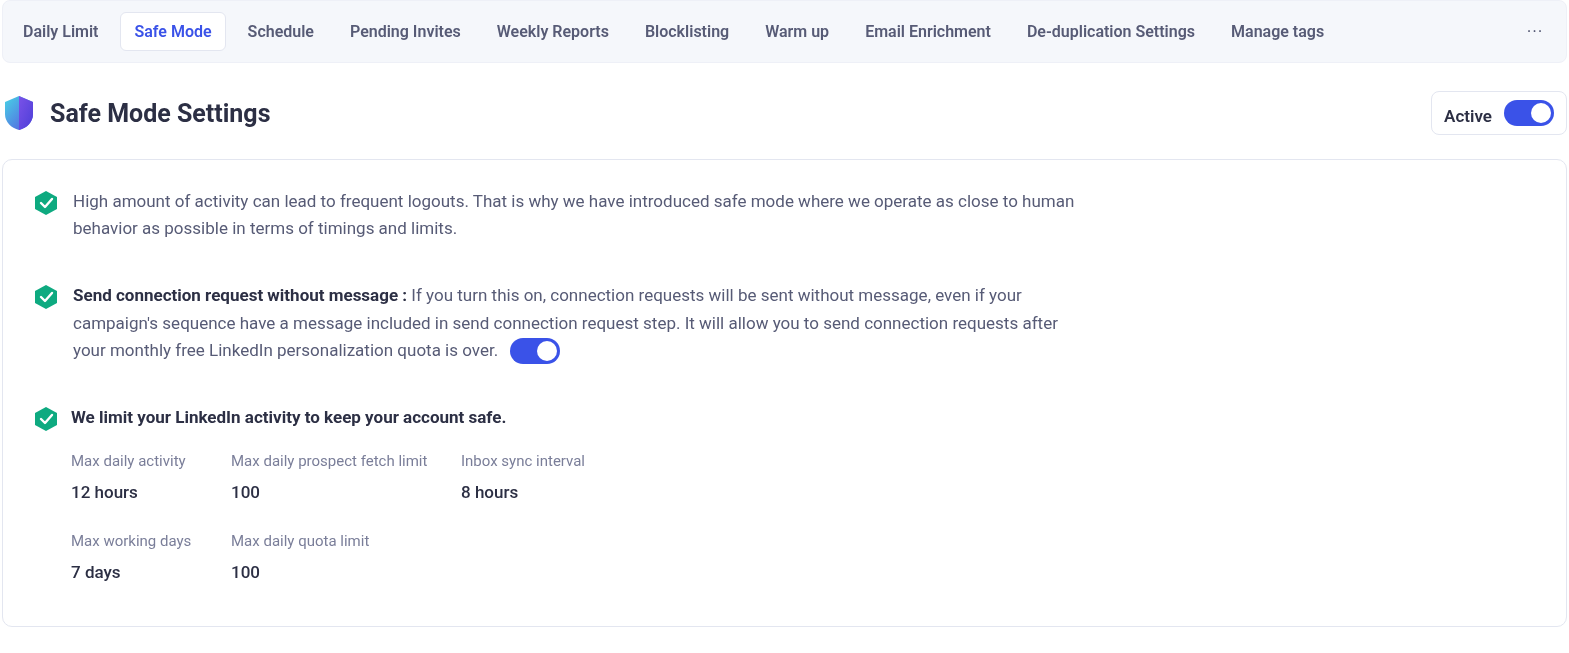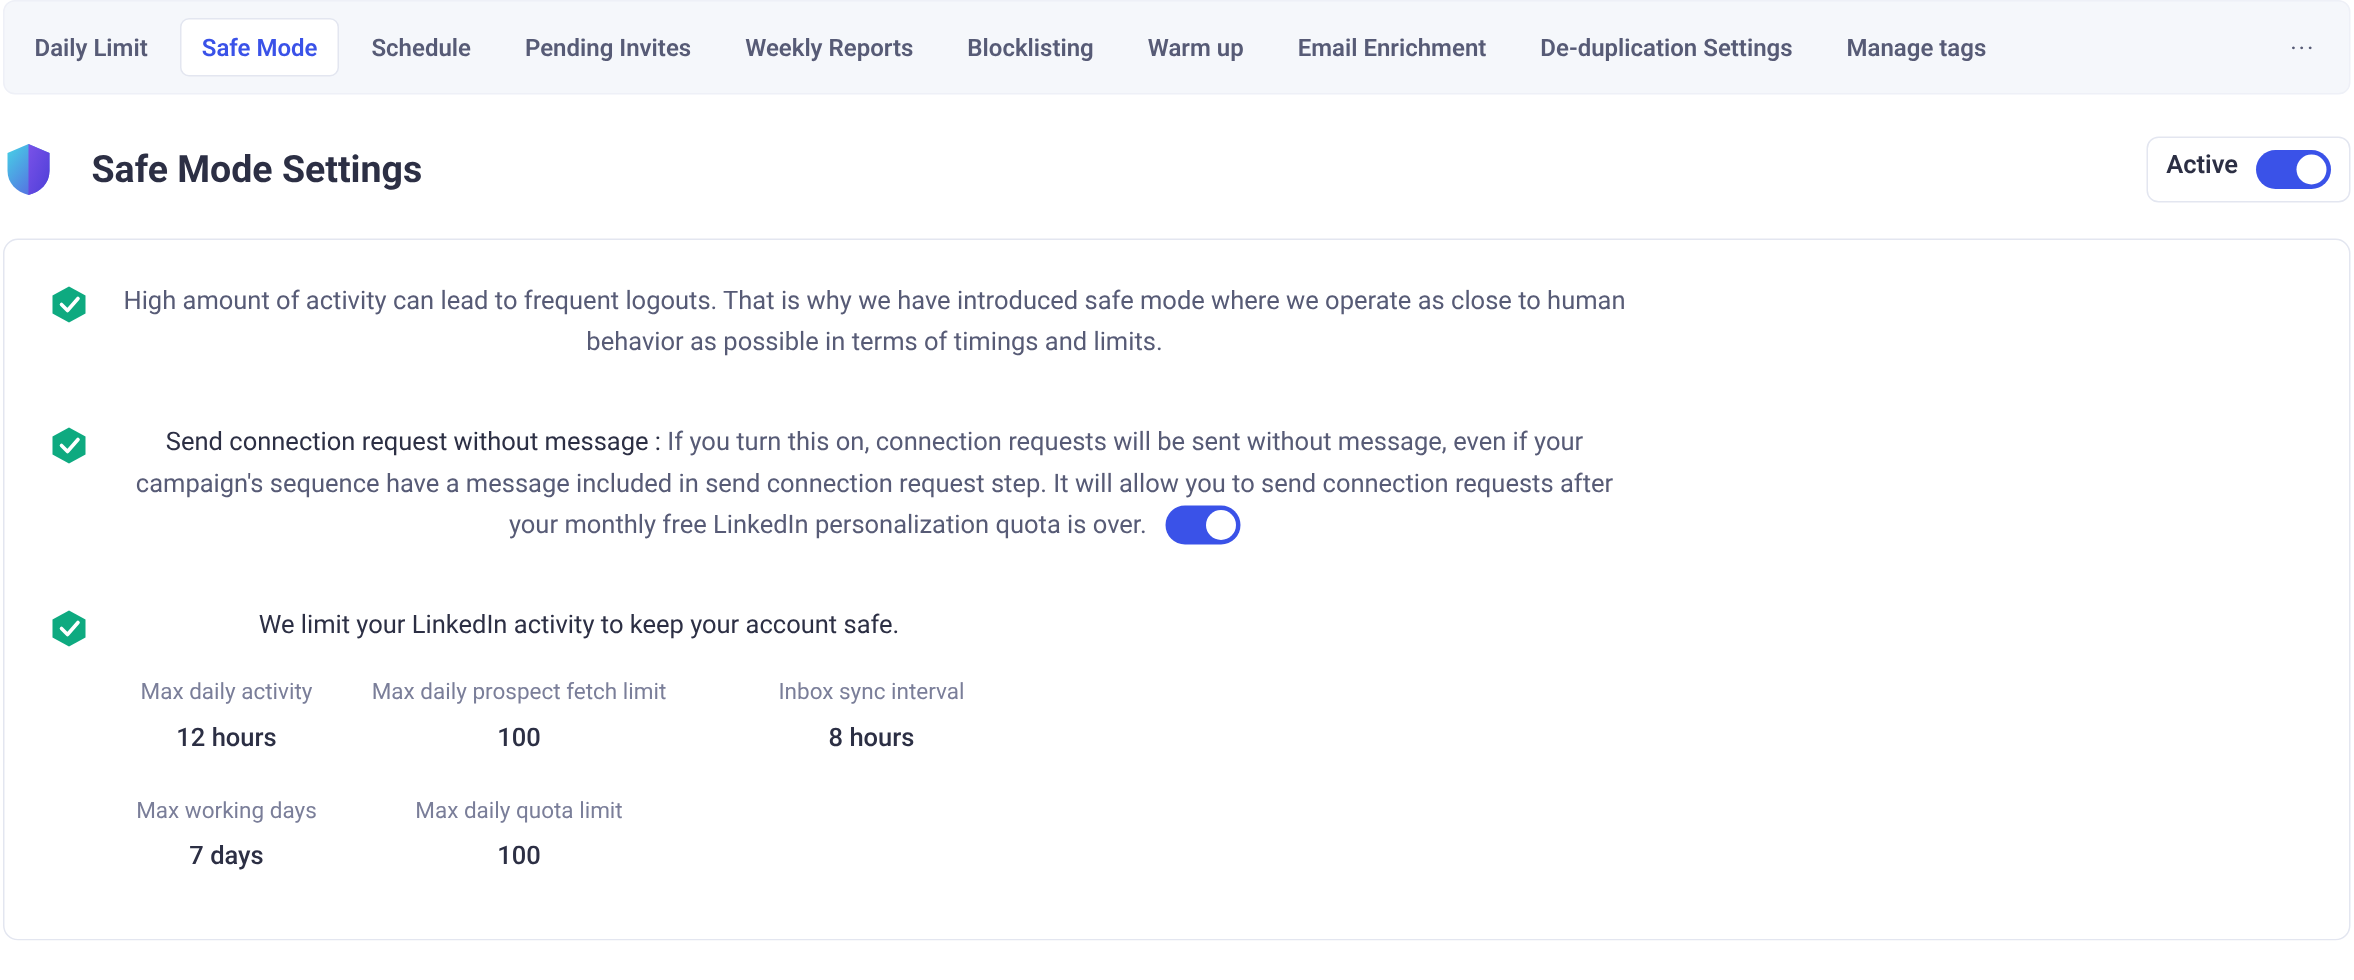--- a/index.html
+++ b/index.html
@@ -57,35 +57,35 @@
   .header-row {
     display: flex;
     align-items: center;
     justify-content: space-between;
     padding: 28px 0 24px 0;
     margin: 0 2px;
   }
   .header-left {
     display: flex;
     align-items: center;
-    gap: 25px;
+    gap: 14px;
   }
   .shield-icon {
     width: 34px;
     height: 38px;
   }
   .shield-icon svg { display:block; }
   .page-title {
     font-size: 25px;
     font-weight: 700;
     color: var(--text-dark);
   }
   .active-box {
     display: flex;
-    align-items: flex-start;
+    align-items: flex-end;
     gap: 12px;
     border: 1px solid var(--border);
     border-radius: 8px;
     padding: 8px 12px;
     margin-left: 12px;
   }
   .active-label {
     font-size: 17px;
     font-weight: 600;
     color: var(--text-dark);
@@ -132,24 +132,23 @@
     height: 26px;
     flex-shrink: 0;
     margin-top: 2px;
   }
   .hex-check svg { display:block; }
   .item-body {
     font-size: 17px;
     line-height: 1.6;
     color: var(--text-gray);
     max-width: 1020px;
-    text-align: center;
   }
   .item-bold {
-    font-weight: 400;
+    font-weight: 700;
     color: var(--text-dark);
   }
   .inline-toggle {
     display: inline-flex;
     vertical-align: middle;
     margin-left: 8px;
   }
 
   .limits-grid {
     margin-top: 18px;

